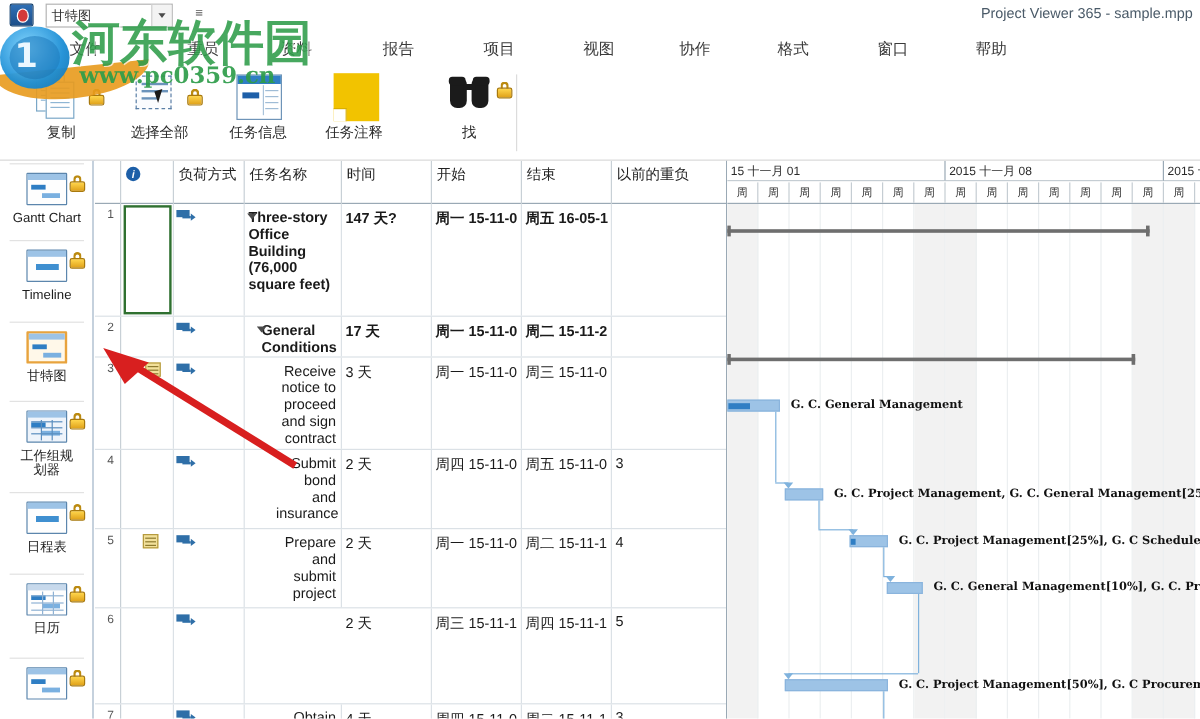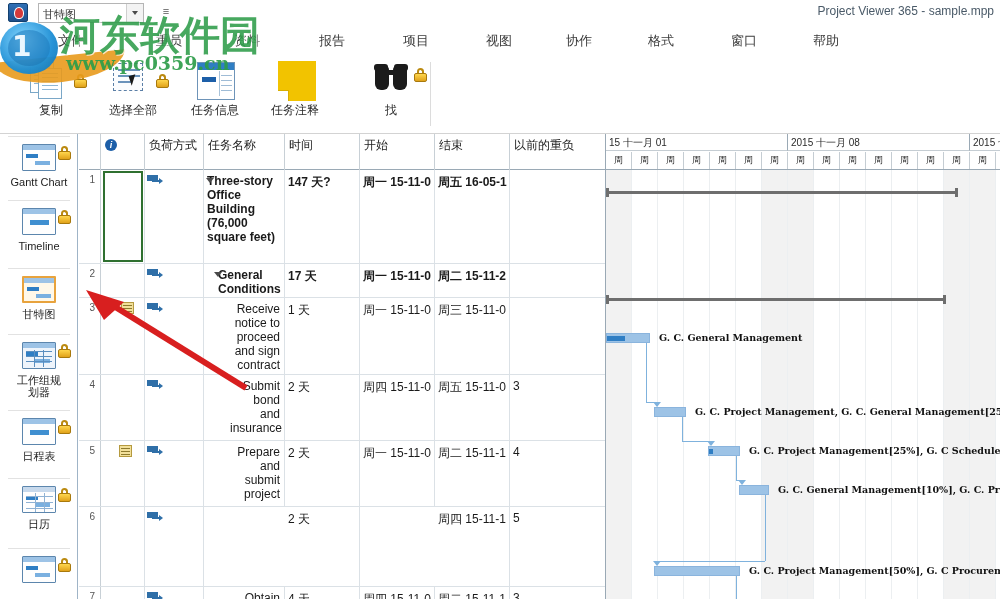--- a/index.html
+++ b/index.html
@@ -585,21 +585,21 @@
             <span class="chk" style="left: 4px; top: 3px;">✓</span>
             <span class="note-ic" style="left: 20px; top: 4px;"></span>
           </div>
           <div class="cell" style="left: 66px; width: 59px;">
             <span class="mode-ic" style="left: 2px; top: 5px;">
               <span class="blk"></span>
               <span class="ar"></span>
             </span>
           </div>
           <div class="cell name indent2" style="left: 125px; width: 81px;">Receive notice to proceed and sign contract</div>
-          <div class="cell dur" style="left: 206px; width: 75px;">1 天</div>
+          <div class="cell dur" style="left: 206px; width: 75px;">3 天</div>
           <div class="cell date" style="left: 281px; width: 75px;">周一 15-11-0</div>
           <div class="cell date" style="left: 356px; width: 75px;">周三 15-11-0</div>
           <div class="cell date" style="left: 431px; width: 96px;"></div>
         </div>
         <div class="row" style="top: 241px; height: 66px;">
           <div class="cell num" style="left: 0px; width: 22px;">4</div>
           <div class="cell" style="left: 22px; width: 44px;"></div>
           <div class="cell" style="left: 66px; width: 59px;">
             <span class="mode-ic" style="left: 2px; top: 5px;">
               <span class="blk"></span>
@@ -632,20 +632,21 @@
         <div class="row" style="top: 373px; height: 80px;">
           <div class="cell num" style="left: 0px; width: 22px;">6</div>
           <div class="cell" style="left: 22px; width: 44px;"></div>
           <div class="cell" style="left: 66px; width: 59px;">
             <span class="mode-ic" style="left: 2px; top: 5px;">
               <span class="blk"></span>
               <span class="ar"></span>
             </span>
           </div>
           <div class="cell dur" style="left: 206px; width: 75px;">2 天</div>
+          <div class="cell date" style="left: 281px; width: 75px;">周三 15-11-1</div>
           <div class="cell date" style="left: 356px; width: 75px;">周四 15-11-1</div>
           <div class="cell date" style="left: 431px; width: 96px;">5</div>
         </div>
         <div class="row" style="top: 453px; height: 66px;">
           <div class="cell num" style="left: 0px; width: 22px;">7</div>
           <div class="cell" style="left: 22px; width: 44px;"></div>
           <div class="cell" style="left: 66px; width: 59px;">
             <span class="mode-ic" style="left: 2px; top: 5px;">
               <span class="blk"></span>
               <span class="ar"></span>

